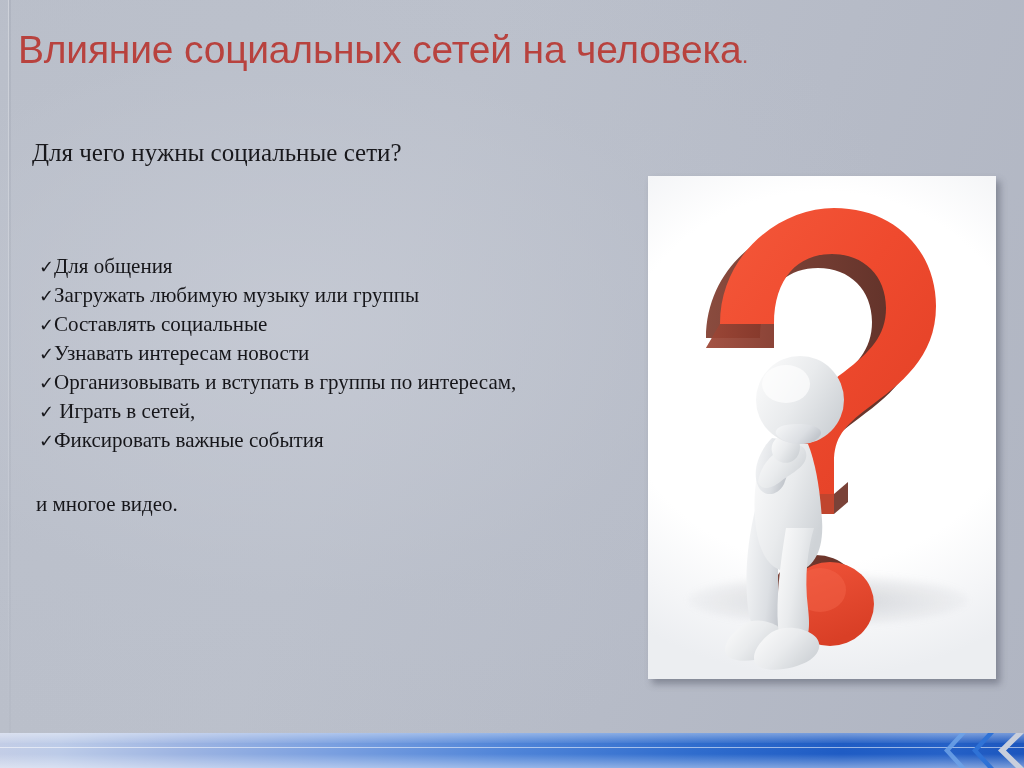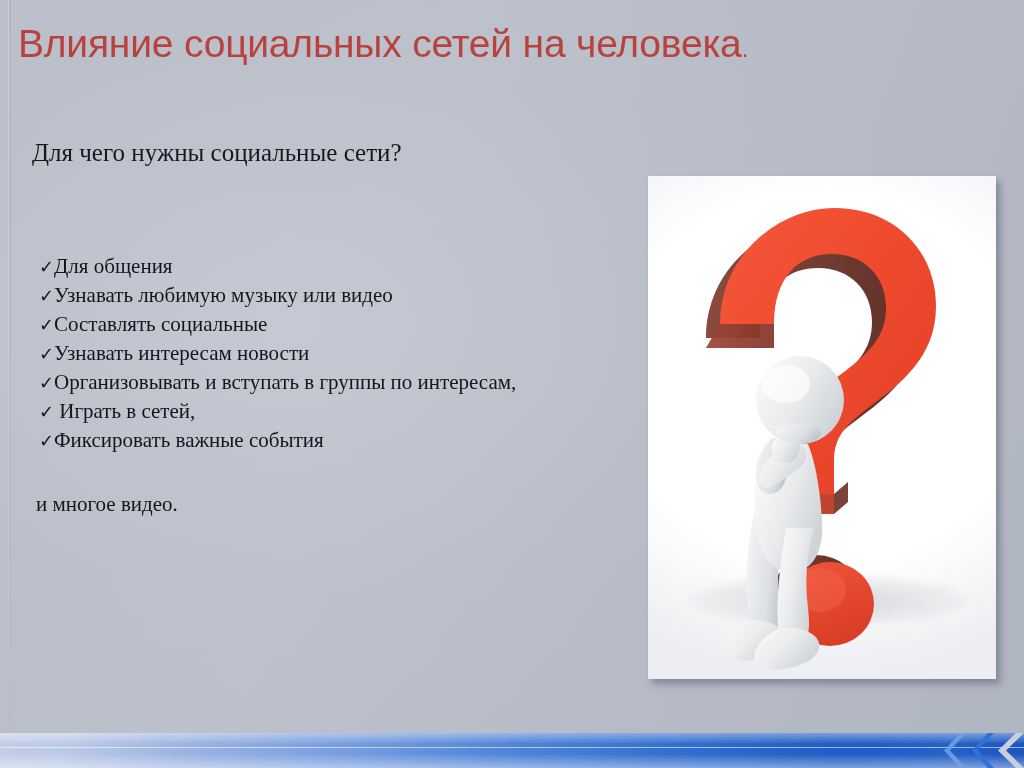--- a/index.html
+++ b/index.html
@@ -33,21 +33,21 @@
     top: 0;
     width: 2px;
     height: 733px;
     background: linear-gradient(to bottom, rgba(140,146,160,0.22), rgba(140,146,160,0.08));
   }
 
   
   .title {
     position: absolute;
     left: 18px;
-    top: 20px;
+    top: 26px;
     width: 960px;
     font-family: "Liberation Sans", "DejaVu Sans", sans-serif;
     font-size: 39px;
     line-height: 48px;
     font-weight: 400;
     color: #b8423e;
     letter-spacing: -0.2px;
     white-space: nowrap;
   }
   .title .dot {
@@ -191,21 +191,21 @@
   <div class="left-seam2"></div>
 
   <div class="title">
     <span>Влияние социальных сетей на человека</span><span class="dot">.</span>
   </div>
 
   <div class="subtitle">Для чего нужны социальные сети?</div>
 
   <ul class="bullets">
     <li><span class="tick">✓</span><span class="txt">Для общения</span></li>
-    <li><span class="tick">✓</span><span class="txt">Узнавать любимую музыку или видео</span></li>
+    <li><span class="tick">✓</span><span class="txt">Загружать любимую музыку или группы</span></li>
     <li><span class="tick">✓</span><span class="txt">Составлять социальные</span></li>
     <li><span class="tick">✓</span><span class="txt">Узнавать интересам новости</span></li>
     <li><span class="tick">✓</span><span class="txt">Организовывать и вступать в группы по интересам,</span></li>
     <li><span class="tick">✓</span><span class="txt"> Играть в сетей,</span></li>
     <li><span class="tick">✓</span><span class="txt">Фиксировать важные события</span></li>
   </ul>
 
   <div class="closing">и многое видео.</div>
 
   <div class="picture">

